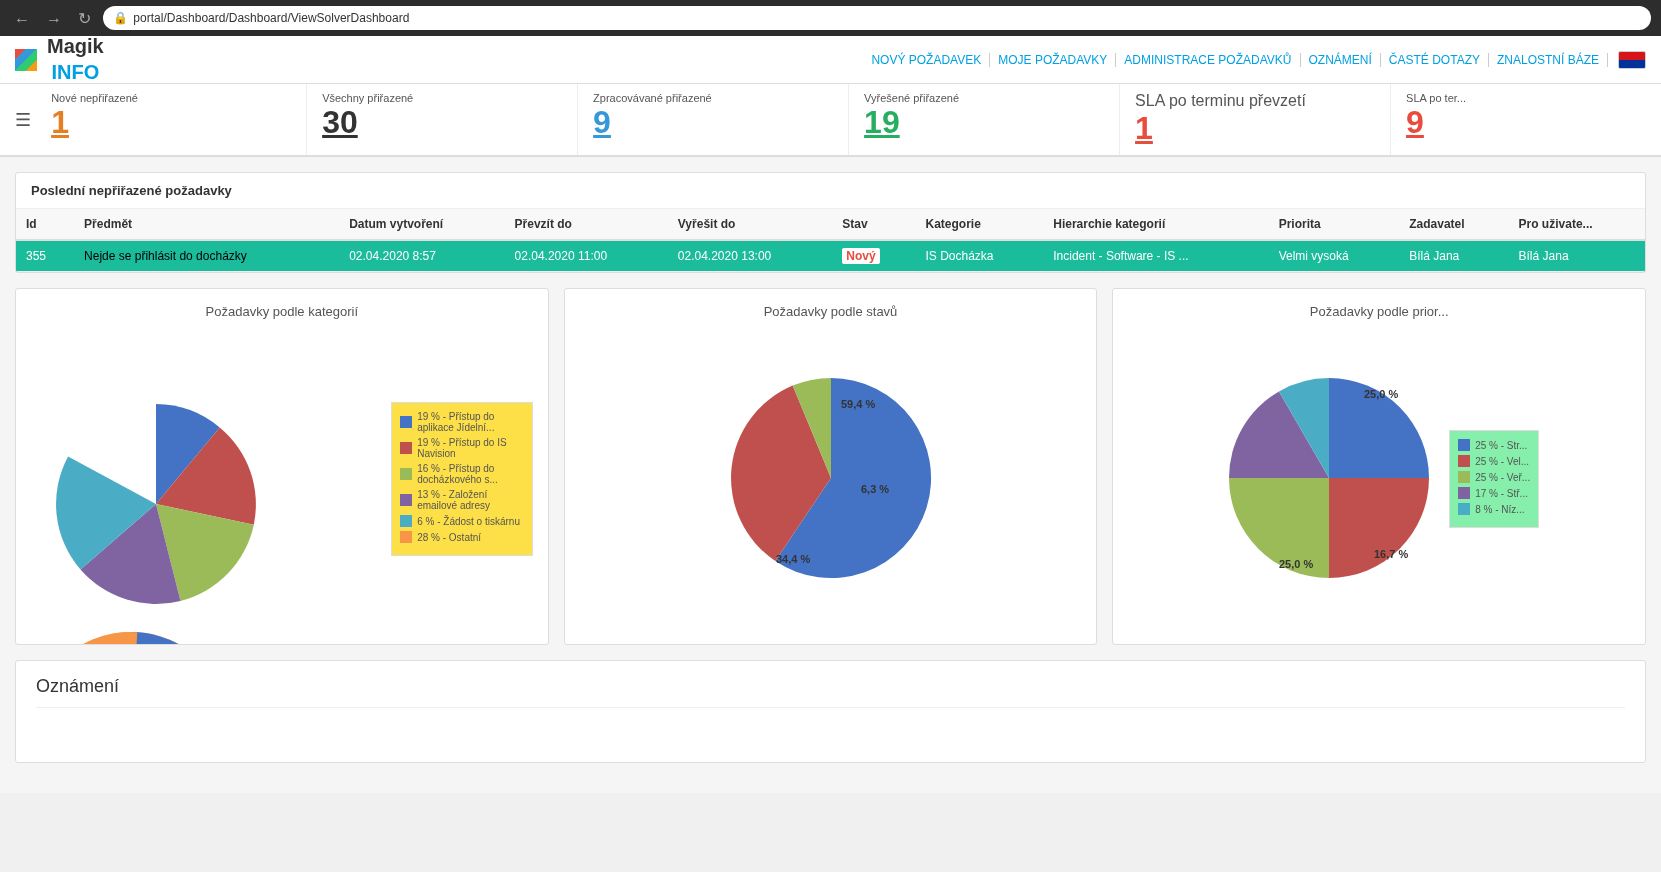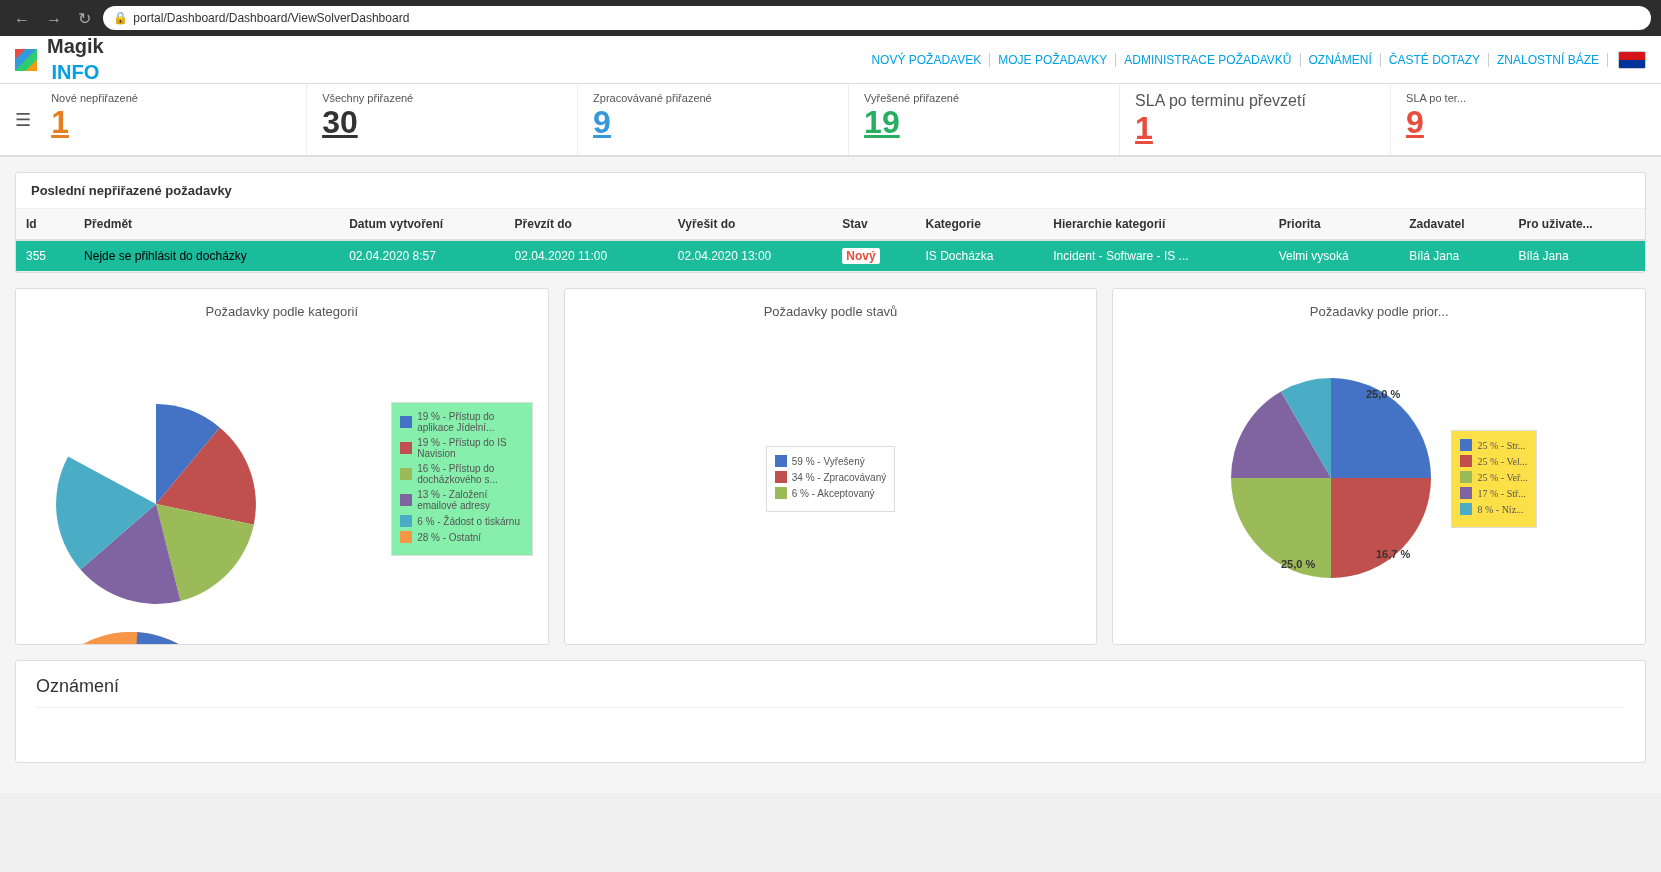--- a/index.html
+++ b/index.html
@@ -280,21 +280,21 @@
 
               <text x="155" y="55" font-size="10" fill="#555" font-weight="bold">18,8 %</text>
               <text x="10" y="100" font-size="10" fill="#555" font-weight="bold">15,6 %</text>
               <text x="22" y="175" font-size="10" fill="#555" font-weight="bold">12,5 %</text>
               <text x="100" y="195" font-size="10" fill="#555" font-weight="bold">6,3 %</text>
               <text x="130" y="175" font-size="10" fill="#555" font-weight="bold">28,1 %</text>
             </svg>
           </div>
         </div>
 
-        <div class="legend" style="background:#86efac; border:1px solid #ddd; padding:8px; font-size:10px;">
+        <div class="legend" style="background:#fde047; border:1px solid #ddd; padding:8px; font-size:10px;">
           <div class="legend-item">
             <div class="legend-dot" style="background:#4472c4;"></div>
             <span>19 % - Přístup do aplikace Jídelní...</span>
           </div>
           <div class="legend-item">
             <div class="legend-dot" style="background:#c0504d;"></div>
             <span>19 % - Přístup do IS Navision</span>
           </div>
           <div class="legend-item">
             <div class="legend-dot" style="background:#9bbb59;"></div>
@@ -312,35 +312,37 @@
             <div class="legend-dot" style="background:#f79646;"></div>
             <span>28 % - Ostatní</span>
           </div>
         </div>
       </div>
     </div>
 
     <div class="chart-card">
       <div class="chart-title">Požadavky podle stavů</div>
       <div style="display:flex; align-items:center; justify-content:center; gap:15px; height:300px;">
-
-        <div class="legend" style="background:white; border:1px solid #ddd; padding:8px; font-size:10px;">
-          <div class="legend-item">
-            <div class="legend-dot" style="background:#4472c4;"></div>
-            <span>59 % - Vyřešený</span>
-          </div>
-          <div class="legend-item">
-            <div class="legend-dot" style="background:#c0504d;"></div>
-            <span>34 % - Zpracovávaný</span>
-          </div>
-          <div class="legend-item">
-            <div class="legend-dot" style="background:#9bbb59;"></div>
-            <span>6 % - Akceptovaný</span>
-          </div>
+        <div style="position:relative;">
+          <svg width="220" height="250" viewBox="0 0 220 250">
+            <g transform="translate(110,125)">
+
+              <path d="M0,0 L0,-100 A100,100 0 1,1 -55.7,83.0 Z" fill="#4472c4"></path>
+
+              <path d="M0,0 L-55.7,83.0 A100,100 0 0,1 -38.3,-92.4 Z" fill="#c0504d"></path>
+
+              <path d="M0,0 L-38.3,-92.4 A100,100 0 0,1 0,-100 Z" fill="#9bbb59"></path>
+            </g>
+
+            <text x="120" y="55" font-size="11" fill="#333" font-weight="bold">59,4 %</text>
+            <text x="55" y="210" font-size="11" fill="#333" font-weight="bold">34,4 %</text>
+            <text x="140" y="140" font-size="11" fill="#333" font-weight="bold">6,3 %</text>
+          </svg>
         </div>
+
       </div>
     </div>
 
     <div class="chart-card" style="overflow:hidden;">
       <div class="chart-title">Požadavky podle prior...</div>
       <div style="display:flex; align-items:center; justify-content:center; gap:10px; height:300px; overflow:hidden;">
         <div style="position:relative;">
           <svg width="220" height="250" viewBox="0 0 220 250">
             <g transform="translate(110,125)">
 
@@ -354,21 +356,21 @@
 
               <path d="M0,0 L-50.0,-86.6 A100,100 0 0,1 0,-100 Z" fill="#4bacc6"></path>
             </g>
 
             <text x="145" y="45" font-size="11" fill="#333" font-weight="bold">25,0 %</text>
             <text x="60" y="215" font-size="11" fill="#333" font-weight="bold">25,0 %</text>
             <text x="155" y="205" font-size="11" fill="#333" font-weight="bold">16,7 %</text>
           </svg>
         </div>
 
-        <div class="legend" style="background:#fde047; border:1px solid #ddd; padding:8px; font-size:10px;font-family:Liberation Serif, serif;">
+        <div class="legend" style="background:#86efac; border:1px solid #ddd; padding:8px; font-size:10px;">
           <div class="legend-item">
             <div class="legend-dot" style="background:#4472c4;"></div>
             <span>25 % - Str...</span>
           </div>
           <div class="legend-item">
             <div class="legend-dot" style="background:#c0504d;"></div>
             <span>25 % - Vel...</span>
           </div>
           <div class="legend-item">
             <div class="legend-dot" style="background:#9bbb59;"></div>

